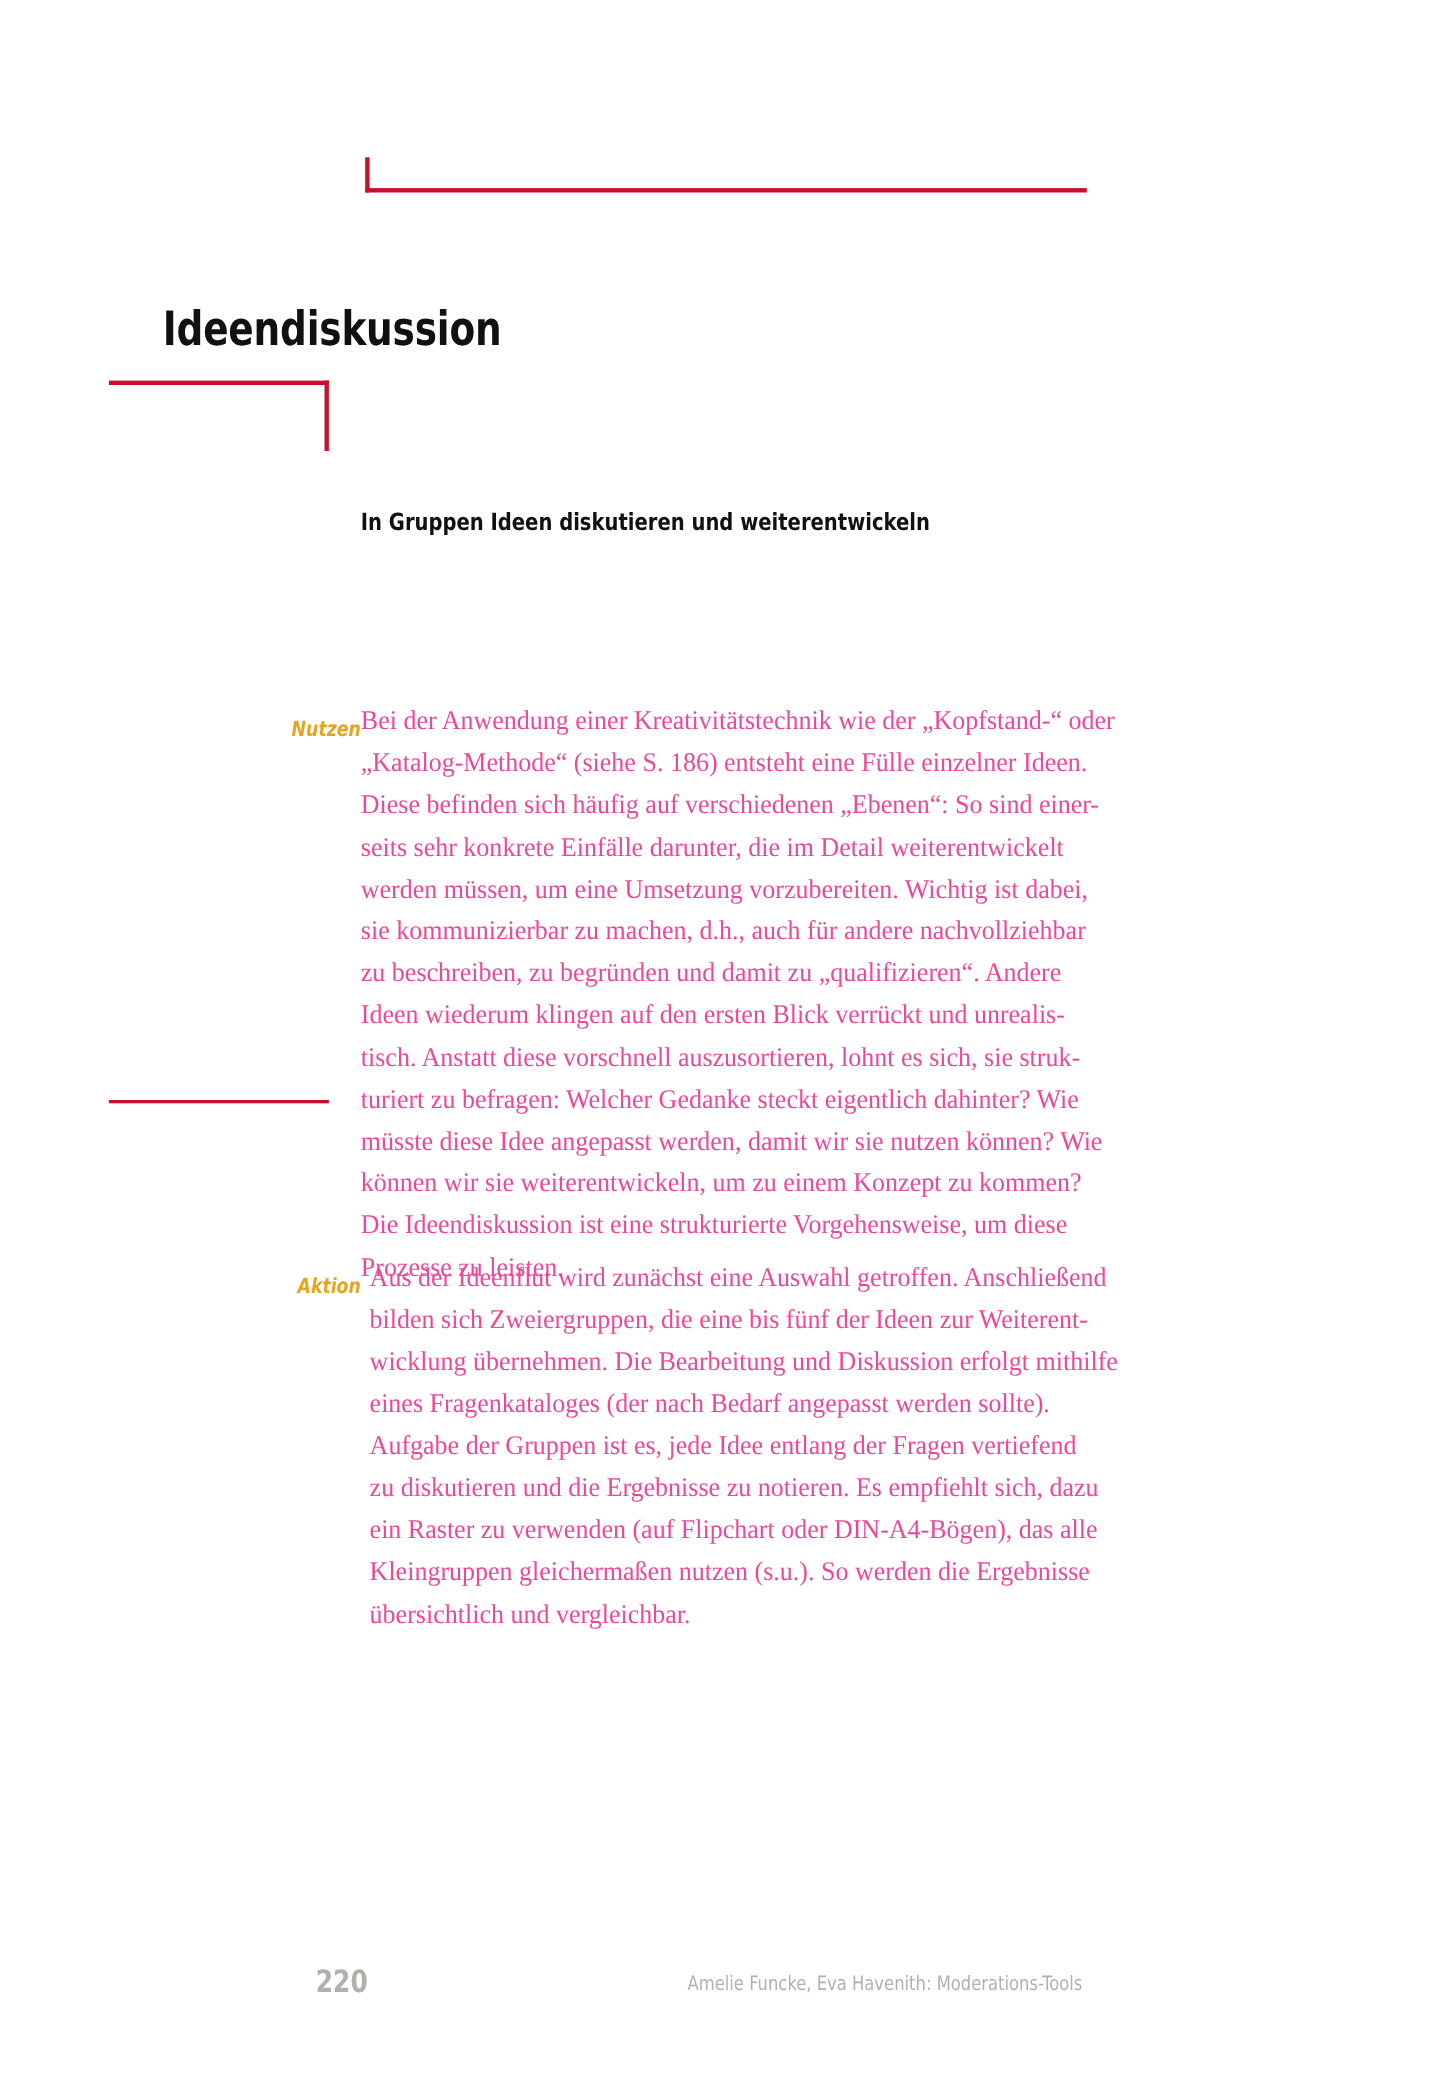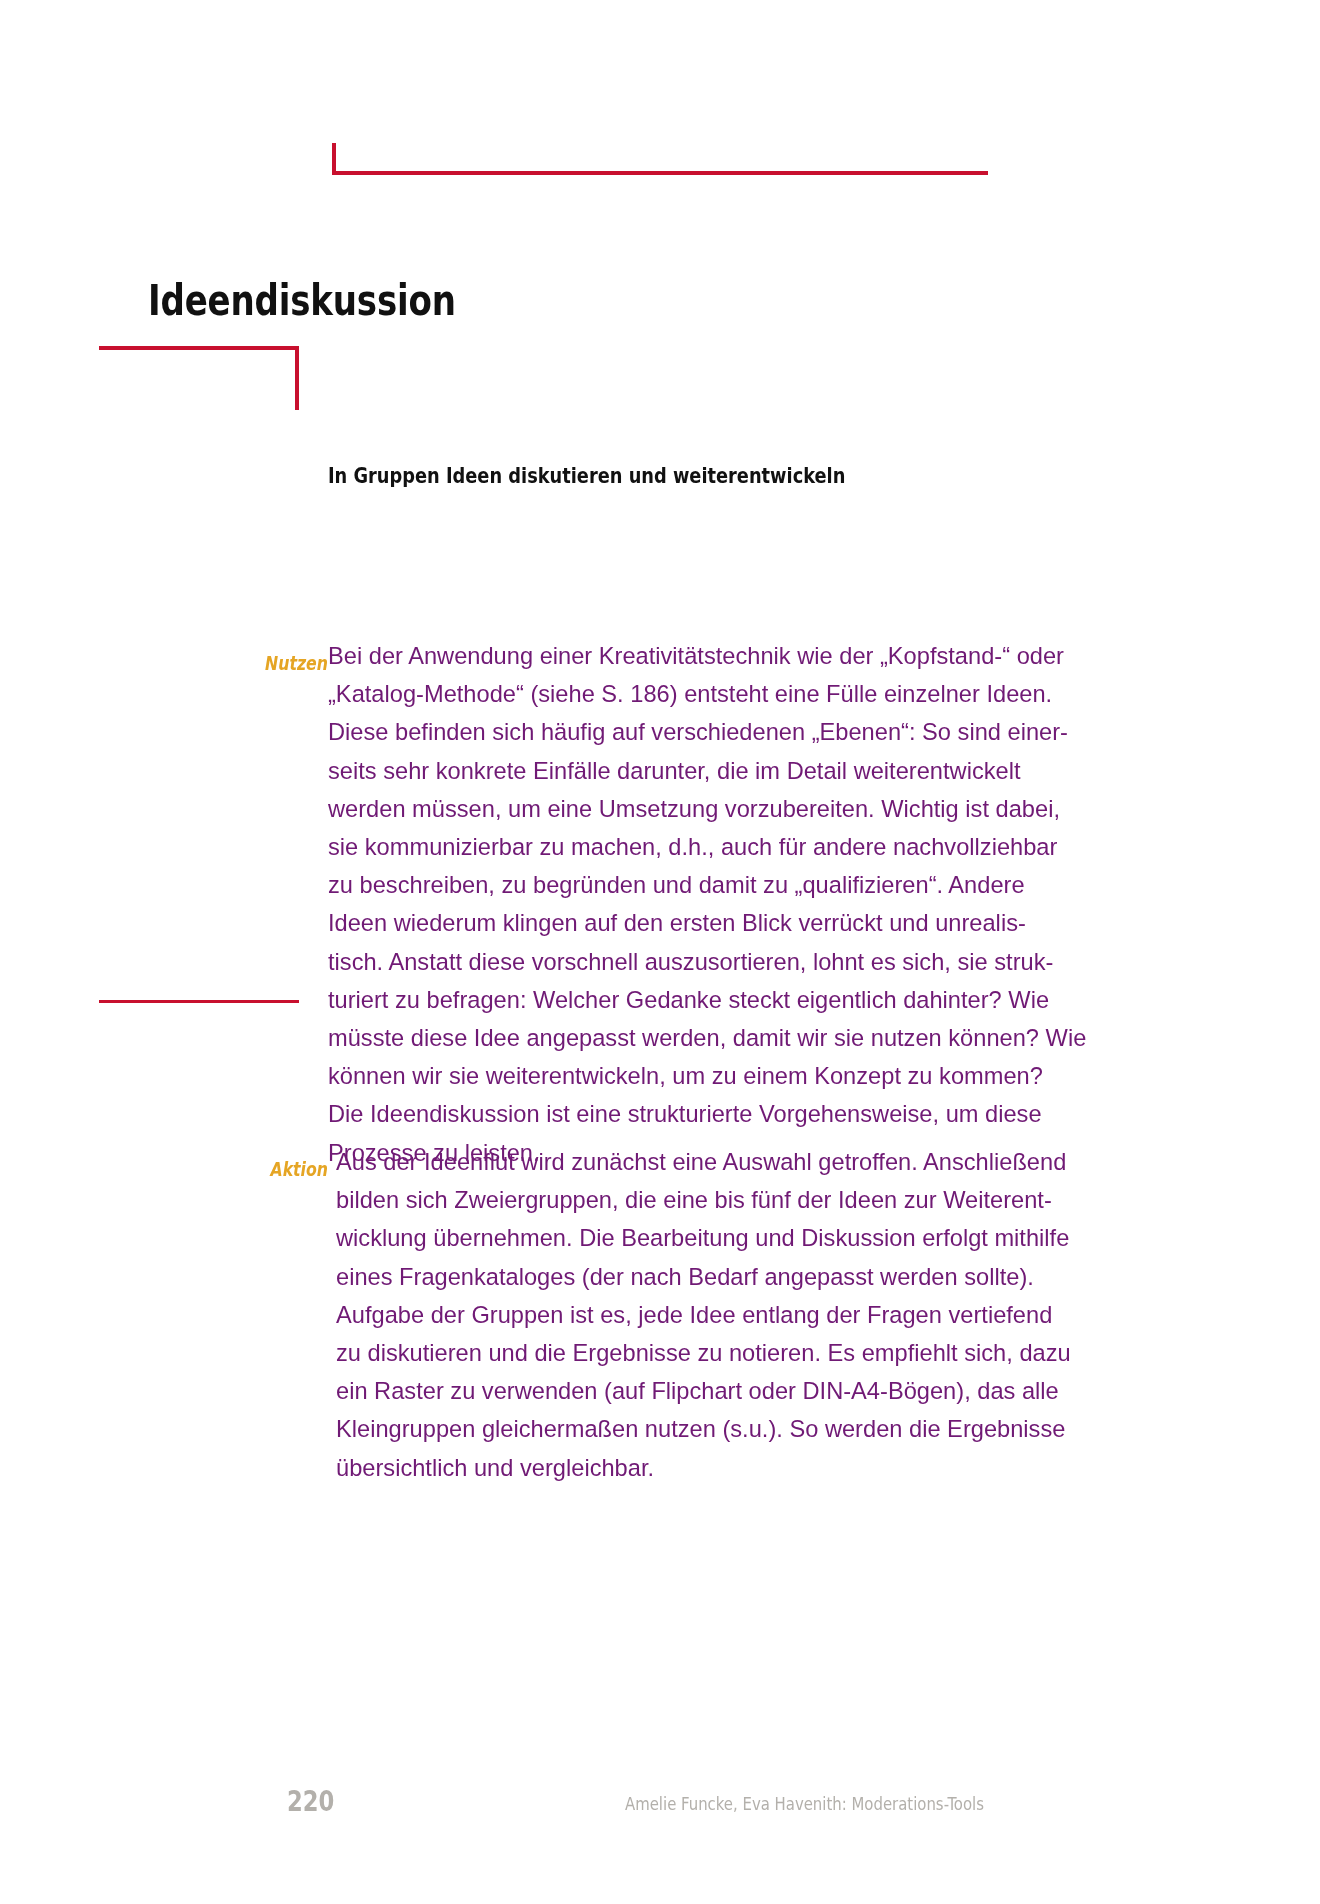--- a/index.html
+++ b/index.html
@@ -97,24 +97,24 @@
     font-style: italic;
     font-size: 19px;
     color: #e5a524;
     transform: scaleX(0.92);
     transform-origin: right center;
   }
 
   .section-body {
     position: absolute;
     width: 672px;
-    font-family: Liberation Sans, sans-serif;
+    font-family: Liberation Serif, serif;
     font-size: 24.5px;
     line-height: 38.2px;
-    color: #701a75;
+    color: #ec4899;
   }
   .section-body .ln {
     display: block;
     white-space: nowrap;
     transform: scaleX(0.965);
     transform-origin: left center;
   }
 
   
   #sec-nutzen-label { left: 148px; top: 652px; }

